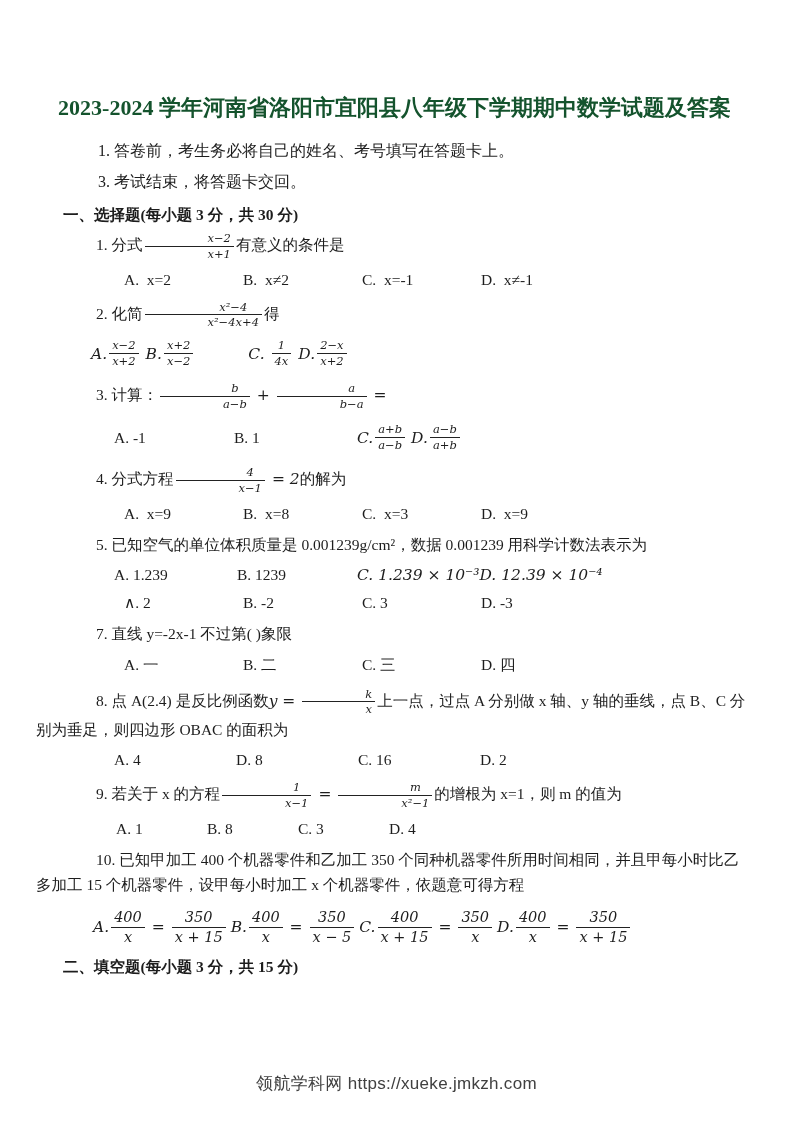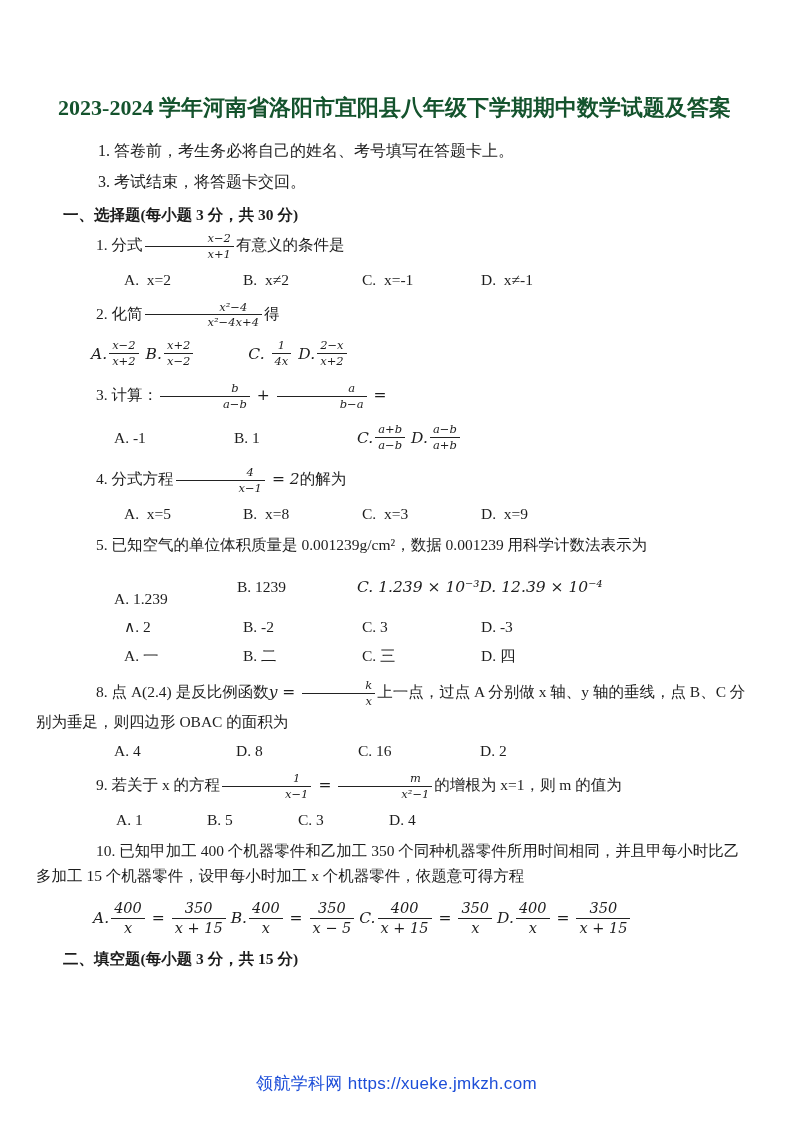--- a/index.html
+++ b/index.html
@@ -39,29 +39,29 @@
   .q8 .opts{padding-left:78px;} .q8 .opt{width:122px;} .q8 .opt:last-child{width:auto;}
   .q9 .opts{padding-left:80px;} .q9 .opt{width:91px;} .q9 .opt:last-child{width:auto;}
   .q2 .opts{padding-left:55px;margin-top:6px;}
   .q2 .opt{margin-right:5px;}
   .q2 .opt:nth-child(3){margin-left:48px;}
   .q3 .opts{padding-left:78px;}
   .q3 .opt:nth-child(1){width:120px;}
   .q3 .opt:nth-child(2){width:123px;align-items:flex-end;}
   .q3 .opt:nth-child(3){margin-right:4px;}
   .q5 .opts{padding-left:78px;}
-  .q5 .opt:nth-child(1){width:123px;margin-top:24px;}
+  .q5 .opt:nth-child(1){width:123px;}
   .q5 .opt:nth-child(2){width:120px;}
   .q10 .opts{padding-left:57px;margin-top:9px;}
   .q10 .opt{margin-right:3px;}
   .q10 .frac{font-size:14.5px;}
   .q10 .math{font-size:15.5px;}
   .footer{
     position:absolute;left:0;bottom:26px;width:100%;
-    text-align:center;color:#1d4ed8;font-size:17px;
+    text-align:center;color:#404040;font-size:17px;
     font-family:"Liberation Sans","DejaVu Sans",sans-serif;
     letter-spacing:0.3px;
   }
 </style>
 </head>
 <body>
 
 <div class="page">
   <div class="title">2023-2024 学年河南省洛阳市宜阳县八年级下学期期中数学试题及答案</div>
 
@@ -94,21 +94,21 @@
         <div class="opts">
           <span class="opt"><span class="txt">A. -1</span></span>
           <span class="opt"><span class="txt">B. 1</span></span>
           <span class="opt"><span class="math">C.</span><span class="frac"><span class="num">a+b</span><span class="den">a−b</span></span></span>
           <span class="opt"><span class="math">D.</span><span class="frac"><span class="num">a−b</span><span class="den">a+b</span></span></span>
         </div>
       </div>
       <div class="question q4">
         <div class="stem"><span class="txt">4. 分式方程</span><span class="frac"><span class="num">4</span><span class="den">x−1</span></span><span class="math"> = 2</span><span class="txt">的解为</span></div>
         <div class="opts">
-          <span class="opt"><span class="txt">A.  x=5</span></span>
+          <span class="opt"><span class="txt">A.  x=9</span></span>
           <span class="opt"><span class="txt">B.  x=8</span></span>
           <span class="opt"><span class="txt">C.  x=3</span></span>
           <span class="opt"><span class="txt">D.  x=9</span></span>
         </div>
       </div>
       <div class="question q5">
         <div class="stem"><span class="txt">5. 已知空气的单位体积质量是 0.001239g/cm²，数据 0.001239 用科学计数法表示为</span></div>
         <div class="opts">
           <span class="opt"><span class="txt">A. 1.239</span></span>
           <span class="opt"><span class="txt">B. 1239</span></span>
@@ -118,41 +118,42 @@
       </div>
       <div class="question q6">
         <div class="opts">
           <span class="opt"><span class="txt">∧. 2</span></span>
           <span class="opt"><span class="txt">B. -2</span></span>
           <span class="opt"><span class="txt">C. 3</span></span>
           <span class="opt"><span class="txt">D. -3</span></span>
         </div>
       </div>
       <div class="question q7">
+        <div class="stem"><span class="txt">7. 直线 y=-2x-1 不过第( )象限</span></div>
         <div class="opts">
           <span class="opt"><span class="txt">A. 一</span></span>
           <span class="opt"><span class="txt">B. 二</span></span>
           <span class="opt"><span class="txt">C. 三</span></span>
           <span class="opt"><span class="txt">D. 四</span></span>
         </div>
       </div>
       <div class="question q8">
         <div class="stem"><span class="txt">8. 点 A(2.4) 是反比例函数</span><span class="math">y = </span><span class="frac"><span class="num">k</span><span class="den">x</span></span><span class="txt">上一点，过点 A 分别做 x 轴、y 轴的垂线，点 B、C 分别为垂足，则四边形 OBAC 的面积为</span></div>
         <div class="opts">
           <span class="opt"><span class="txt">A. 4</span></span>
           <span class="opt"><span class="txt">D. 8</span></span>
           <span class="opt"><span class="txt">C. 16</span></span>
           <span class="opt"><span class="txt">D. 2</span></span>
         </div>
       </div>
       <div class="question q9">
         <div class="stem"><span class="txt">9. 若关于 x 的方程</span><span class="frac"><span class="num">1</span><span class="den">x−1</span></span><span class="math"> = </span><span class="frac"><span class="num">m</span><span class="den">x²−1</span></span><span class="txt">的增根为 x=1，则 m 的值为</span></div>
         <div class="opts">
           <span class="opt"><span class="txt">A. 1</span></span>
-          <span class="opt"><span class="txt">B. 5</span></span>
+          <span class="opt"><span class="txt">B. 8</span></span>
           <span class="opt"><span class="txt">C. 3</span></span>
           <span class="opt"><span class="txt">D. 4</span></span>
         </div>
       </div>
       <div class="question q10">
         <div class="stem"><span class="txt">10. 已知甲加工 400 个机器零件和乙加工 350 个同种机器零件所用时间相同，并且甲每小时比乙多加工 15 个机器零件，设甲每小时加工 x 个机器零件，依题意可得方程</span></div>
         <div class="opts">
           <span class="opt"><span class="math">A.</span><span class="frac"><span class="num">400</span><span class="den">x</span></span><span class="math"> = </span><span class="frac"><span class="num">350</span><span class="den">x + 15</span></span></span>
           <span class="opt"><span class="math">B.</span><span class="frac"><span class="num">400</span><span class="den">x</span></span><span class="math"> = </span><span class="frac"><span class="num">350</span><span class="den">x − 5</span></span></span>
           <span class="opt"><span class="math">C.</span><span class="frac"><span class="num">400</span><span class="den">x + 15</span></span><span class="math"> = </span><span class="frac"><span class="num">350</span><span class="den">x</span></span></span>

